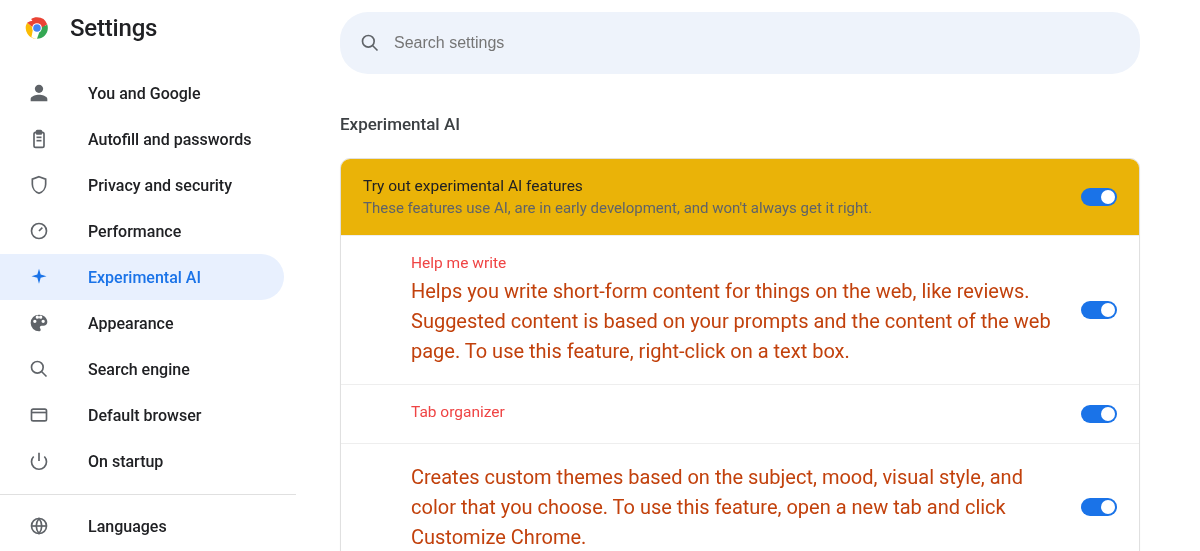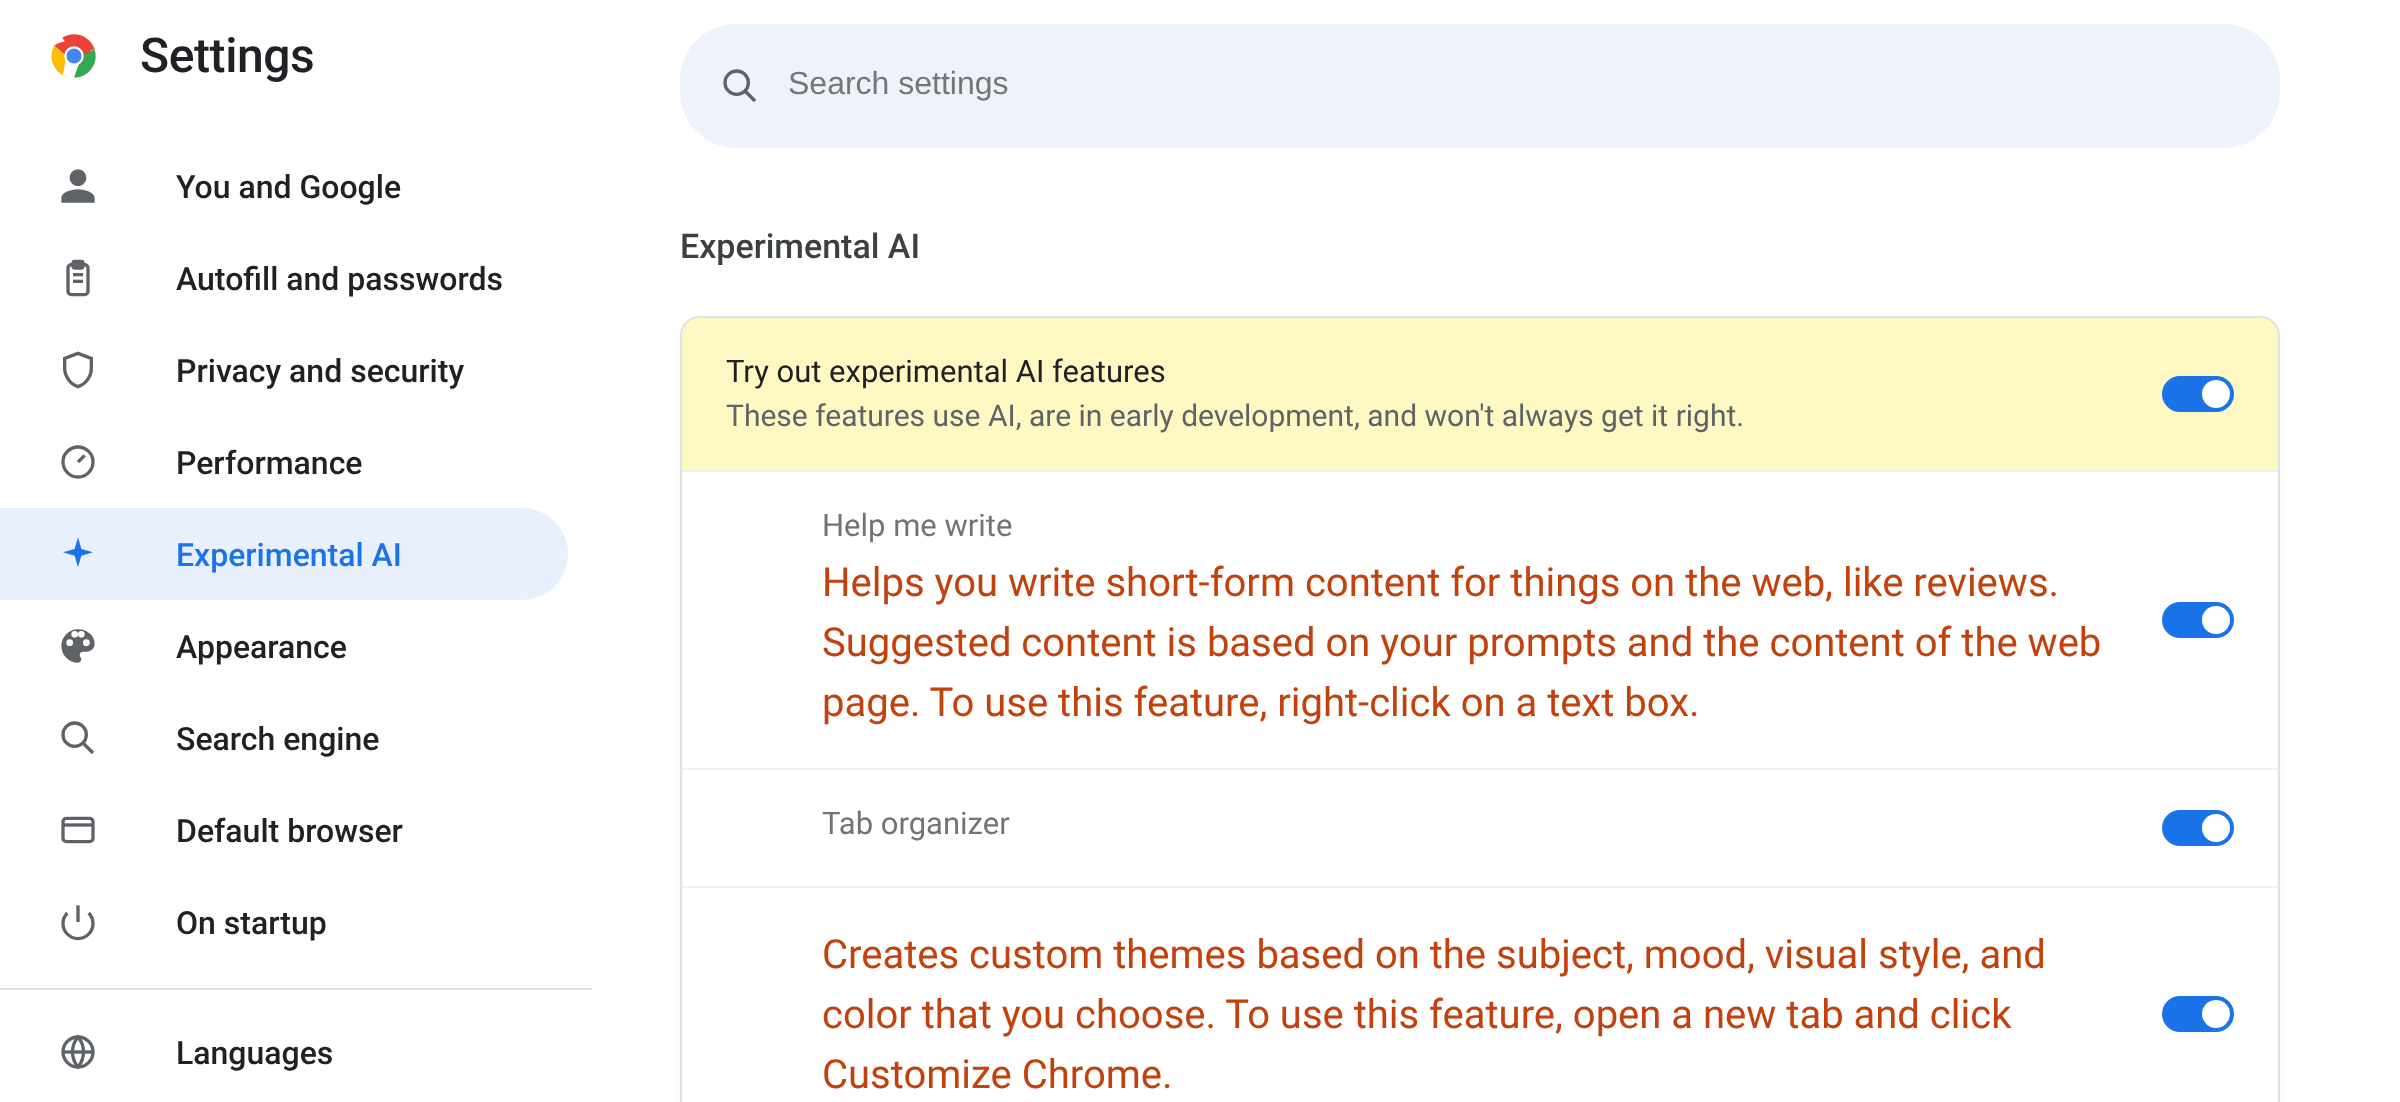--- a/index.html
+++ b/index.html
@@ -95,21 +95,21 @@
       color: #3c4043;
       margin-bottom: 24px;
     }
     .card {
       border: 1px solid #e0e0e0;
       border-radius: 10px;
       overflow: hidden;
       box-shadow: 0 1px 2px rgba(0,0,0,0.03);
     }
     .card-header {
-      background: #fef9c3;
+      background: #eab308;
       padding: 18px 22px;
       display: flex;
       align-items: center;
       gap: 28px;
     }
     .card-header .text { flex: 1; }
     .card-header .title {
       font-size: 15.5px;
       color: #202124;
       margin-bottom: 4px;
@@ -122,21 +122,21 @@
       display: flex;
       align-items: center;
       padding: 18px 22px 18px 70px;
       gap: 20px;
       border-top: 1px solid #eee;
     }
     .row:first-of-type { border-top: none; }
     .row .text { flex: 1; }
     .row .title {
       font-size: 15.5px;
-      color: #737373;
+      color: #ef4444;
       margin-bottom: 4px;
     }
     .row .desc {
       font-size: 20px;
       color: #c2410c;
       line-height: 1.5;
     }
     .toggle {
       width: 36px;
       height: 18px;

